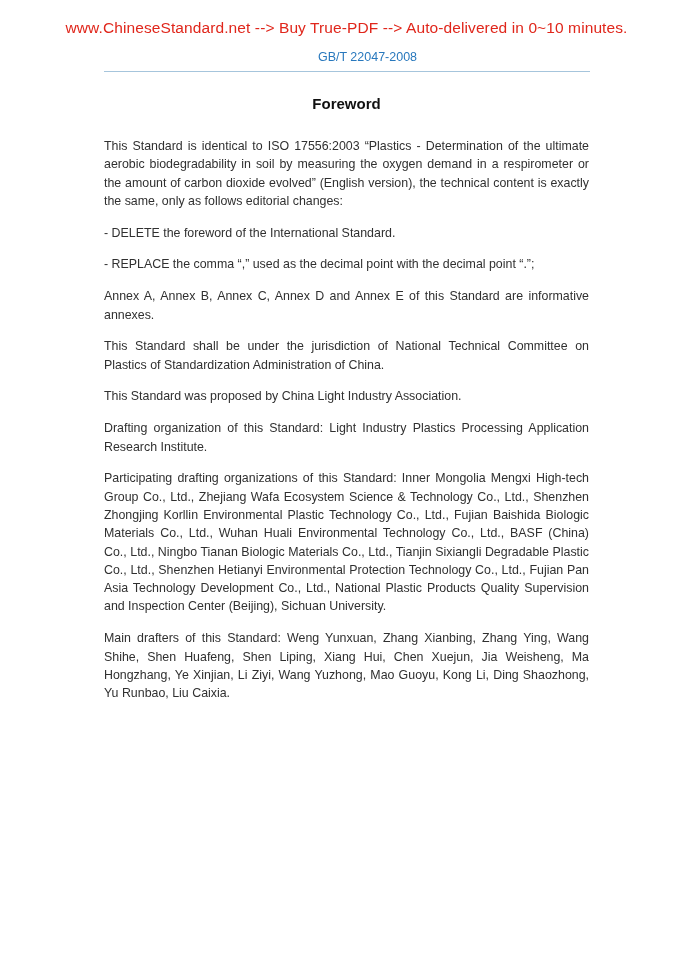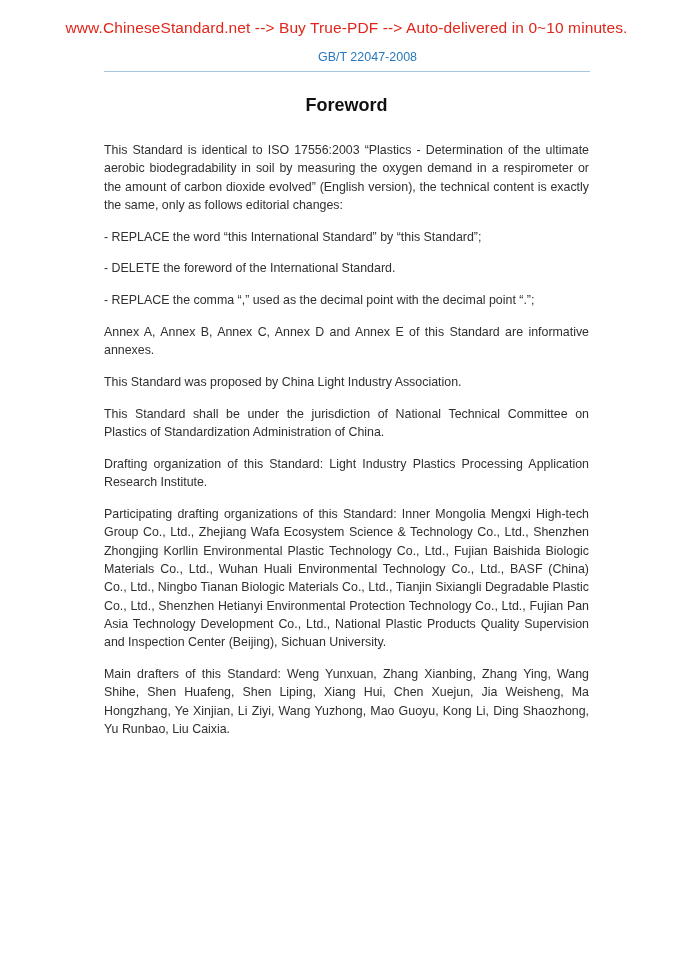--- a/index.html
+++ b/index.html
@@ -33,21 +33,21 @@
   }
   .rule{
     border:none;
     border-top:1px solid var(--rule-blue);
     margin:7px 103px 0 104px;
     height:0;
   }
   .title{
     margin:23px 0 0;
     text-align:center;
-    font-size:18px;
+    font-size:15px;
     font-weight:bold;
     color:#111111;
   }
   .body{
     margin:25px 104px 0;
     font-size:12.4px;
     line-height:18.3px;
     color:var(--body-text);
     text-align:justify;
   }
@@ -87,27 +87,26 @@
 
   <div class="std-no">GB/T 22047-2008</div>
 
   <hr class="rule">
 
   <h1 class="title">Foreword</h1>
 
   <div class="body">
     <p>This Standard is identical to ISO 17556:2003 “Plastics - Determination of the ultimate aerobic biodegradability in soil by measuring the oxygen demand in a respirometer or the amount of carbon dioxide evolved” (English version), the technical content is exactly the same, only as follows editorial changes:</p>
 
-    <p class="bullet">- REPLACE the word “this International Standard” by “this Standard”;</p>
     <p class="bullet">- DELETE the foreword of the International Standard.</p>
     <p class="bullet">- REPLACE the comma “,” used as the decimal point with the decimal point “.”;</p>
 
     <p>Annex A, Annex B, Annex C, Annex D and Annex E of this Standard are informative annexes.</p>
+    <p>This Standard shall be under the jurisdiction of National Technical Committee on Plastics of Standardization Administration of China.</p>
     <p>This Standard was proposed by China Light Industry Association.</p>
-    <p>This Standard shall be under the jurisdiction of National Technical Committee on Plastics of Standardization Administration of China.</p>
     <p>Drafting organization of this Standard: Light Industry Plastics Processing Application Research Institute.</p>
     <p>Participating drafting organizations of this Standard: Inner Mongolia Mengxi High-tech Group Co., Ltd., Zhejiang Wafa Ecosystem Science &amp; Technology Co., Ltd., Shenzhen Zhongjing Korllin Environmental Plastic Technology Co., Ltd., Fujian Baishida Biologic Materials Co., Ltd., Wuhan Huali Environmental Technology Co., Ltd., BASF (China) Co., Ltd., Ningbo Tianan Biologic Materials Co., Ltd., Tianjin Sixiangli Degradable Plastic Co., Ltd., Shenzhen Hetianyi Environmental Protection Technology Co., Ltd., Fujian Pan Asia Technology Development Co., Ltd., National Plastic Products Quality Supervision and Inspection Center (Beijing), Sichuan University.</p>
     <p>Main drafters of this Standard: Weng Yunxuan, Zhang Xianbing, Zhang Ying, Wang Shihe, Shen Huafeng, Shen Liping, Xiang Hui, Chen Xuejun, Jia Weisheng, Ma Hongzhang, Ye Xinjian, Li Ziyi, Wang Yuzhong, Mao Guoyu, Kong Li, Ding Shaozhong, Yu Runbao, Liu Caixia.</p>
   </div>
 
   <div class="footer">
     <span class="f-left">
       <a>www.ChineseStandard.net</a><span class="tagline">→ Buy True-PDF → Auto-delivery.</span>
     </span>
     <span class="f-right">

